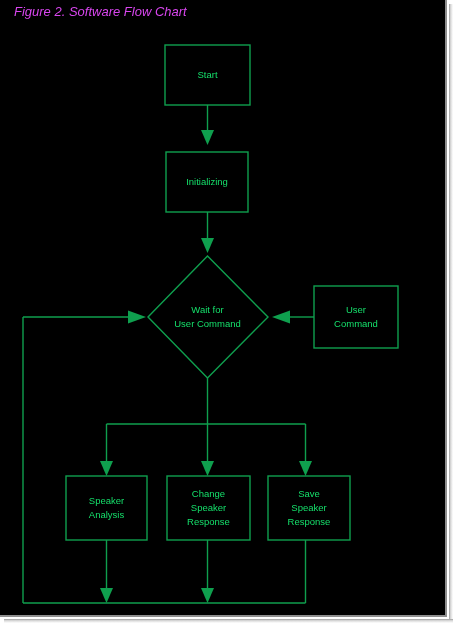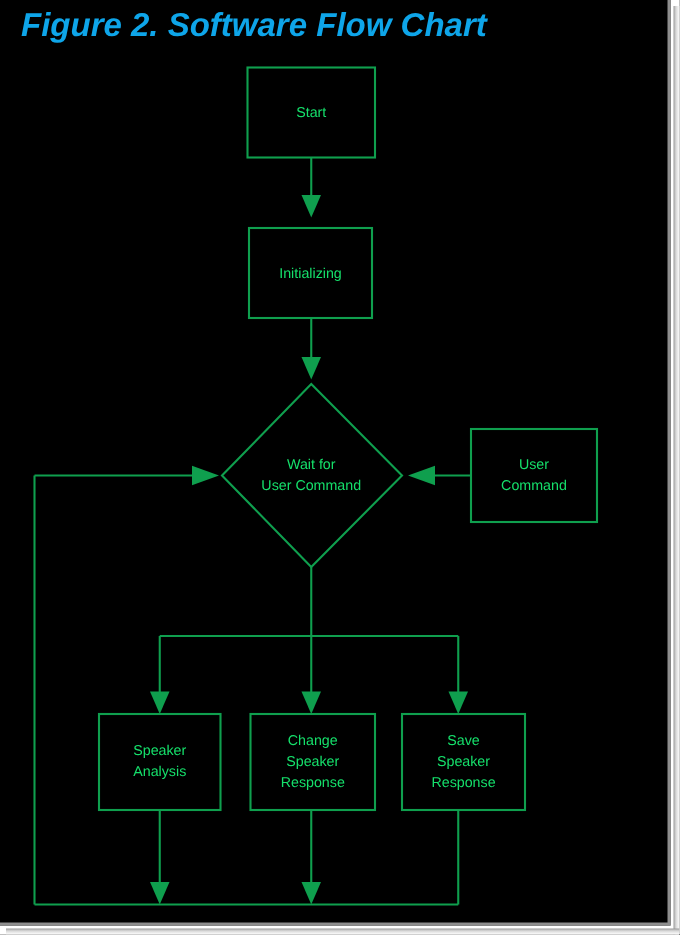--- a/index.html
+++ b/index.html
@@ -39,24 +39,24 @@
     left: 4px;
     bottom: 0px;
     width: 449px;
     height: 4px;
     background: linear-gradient(to bottom, #9a9a9a, #d8d8d8 40%, #ffffff);
   }
   .fig-title {
     position: absolute;
     left: 14px;
     top: 4px;
-    font-size: 22px;
-    font-weight: bold;
+    font-size: 13px;
+    font-weight: normal;
     font-style: italic;
-    color: #0ea5e9;
+    color: #d946ef;
     letter-spacing: 0px;
     white-space: nowrap;
   }
   svg.flow {
     position: absolute;
     left: 0;
     top: 0;
     width: 447px;
     height: 617px;
   }

